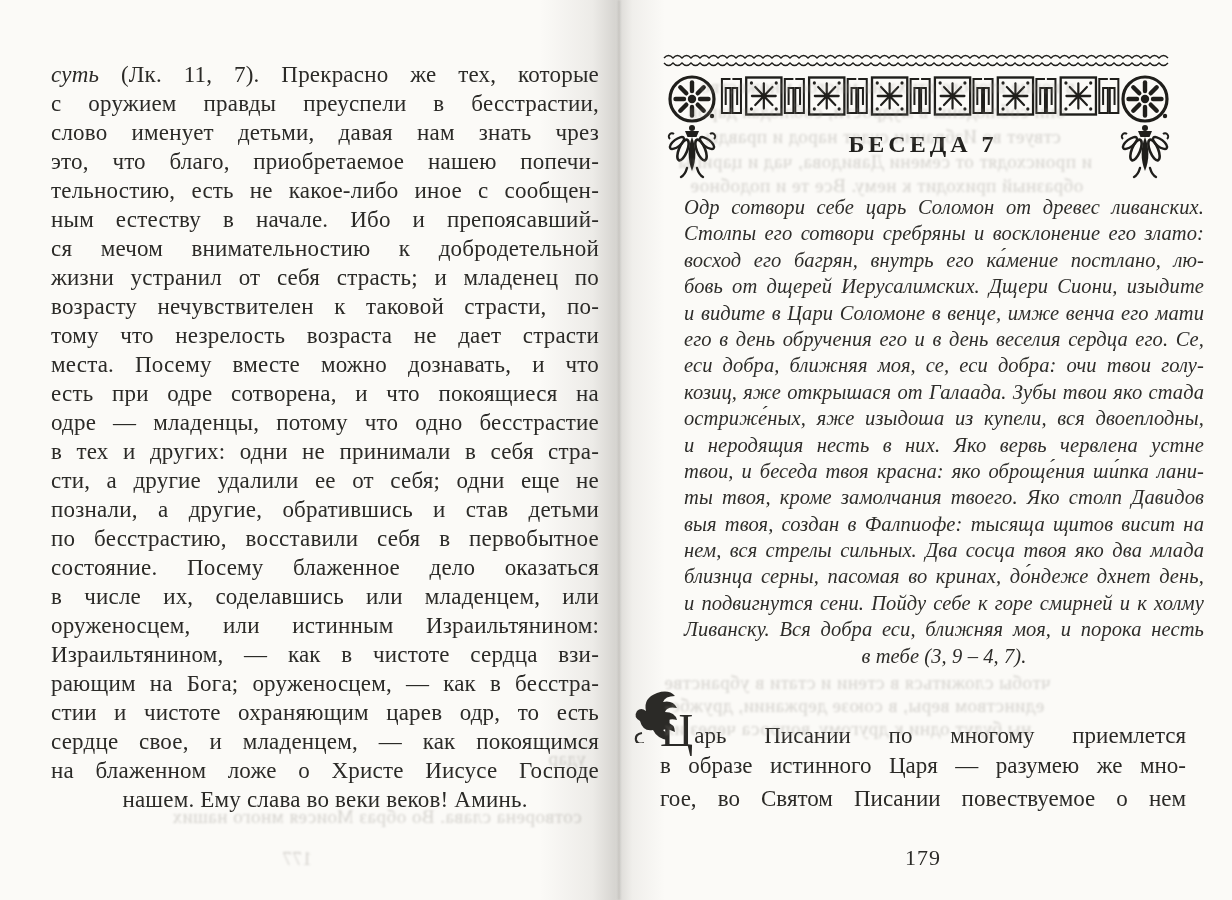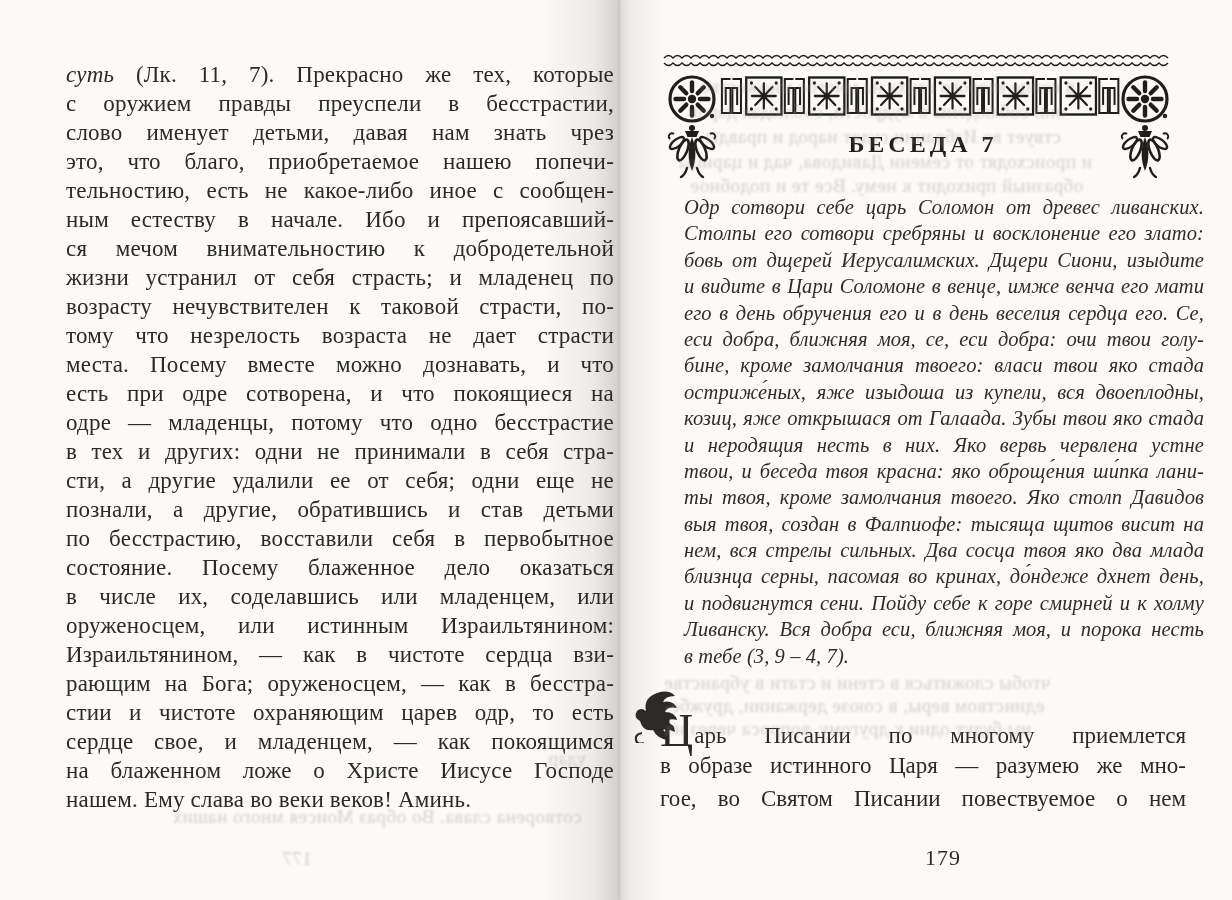--- a/index.html
+++ b/index.html
@@ -19,25 +19,25 @@
       rgba(110,104,96,0.08) 74%,
       rgba(110,104,96,0) 100%);
     pointer-events:none;
   }
   #gutter-crease{
     position:absolute;top:0;bottom:0;left:618px;width:2px;
     background:rgba(70,66,60,0.18);filter:blur(1px);
   }
   
   #left-body{
-    position:absolute;left:66px;top:60px;width:548px;
+    position:absolute;left:51px;top:60px;width:548px;
     font-size:23px;line-height:29px;letter-spacing:0.2px;
   }
   .jl{text-align:justify;text-align-last:justify;height:29px;overflow:visible;white-space:normal;}
-  .ll{text-align:left;height:29px;}
+  .ll{text-align:center;height:29px;}
   .ital{font-style:italic;}
   
   #ornament-svg{position:absolute;left:658px;top:46px;}
   #chapter-heading{
     position:absolute;left:660px;top:131px;width:526px;
     text-align:center;font-size:24px;font-weight:700;letter-spacing:4px;
     color:#201f1c;
   }
   #scripture{
     position:absolute;left:684px;top:194px;width:520px;
@@ -50,21 +50,21 @@
     font-size:23px;line-height:33px;
   }
   #closing-paragraph .jl{height:33px;}
   .dropcap-wrap{position:relative;display:inline-block;}
   .dropcap{
     font-size:46px;line-height:30px;vertical-align:-3px;
     font-weight:400;letter-spacing:1px;
   }
   .feather{position:absolute;left:-30px;top:-27px;pointer-events:none;}
   #page-number{
-    position:absolute;left:680px;top:845px;width:526px;
+    position:absolute;left:660px;top:845px;width:526px;
     text-align:center;font-size:22px;letter-spacing:1px;
   }
   
   .ghost{
     position:absolute;white-space:nowrap;
     color:#96928b;opacity:0.38;filter:blur(0.8px);
     transform:scaleX(-1);font-size:19px;letter-spacing:0.5px;
   }
 </style>
 </head>
@@ -180,27 +180,27 @@
     <use href="#tassel" transform="translate(34,80)"></use>
     <use href="#tassel" transform="translate(487,80)"></use>
   </svg>
 
   <div id="chapter-heading">БЕСЕДА 7</div>
 
   <div id="scripture">
     <div>
         <div class="jl">Одр сотвори себе царь Соломон от древес ливанских.</div>
         <div class="jl">Столпы его сотвори сребряны и восклонение его злато:</div>
+        <div class="jl">восход его багрян, внутрь его ка́мение постлано, лю-</div>
         <div class="jl">бовь от дщерей Иерусалимских. Дщери Сиони, изыдите</div>
         <div class="jl">и видите в Цари Соломоне в венце, имже венча его мати</div>
         <div class="jl">его в день обручения его и в день веселия сердца его. Се,</div>
         <div class="jl">еси добра, ближняя моя, се, еси добра: очи твои голу-</div>
-        <div class="jl">бине, кроме замолчания твоего: власи твои яко стада</div>
+        <div class="jl">козиц, яже открышася от Галаада. Зубы твои яко стада</div>
         <div class="jl">остриже́ных, яже изыдоша из купели, вся двоеплодны,</div>
-        <div class="jl">козиц, яже открышася от Галаада. Зубы твои яко стада</div>
         <div class="jl">и неродящия несть в них. Яко вервь червлена устне</div>
         <div class="jl">твои, и беседа твоя красна: яко оброще́ния ши́пка лани-</div>
         <div class="jl">ты твоя, кроме замолчания твоего. Яко столп Давидов</div>
         <div class="jl">выя твоя, создан в Фалпиофе: тысяща щитов висит на</div>
         <div class="jl">нем, вся стрелы сильных. Два сосца твоя яко два млада</div>
         <div class="jl">близнца серны, пасомая во кринах, до́ндеже дхнет день,</div>
         <div class="jl">и подвигнутся сени. Пойду себе к горе смирней и к холму</div>
         <div class="jl">Ливанску. Вся добра еси, ближняя моя, и порока несть</div>
       </div>
     <div class="ll">в тебе (3, 9 – 4, 7).</div>

